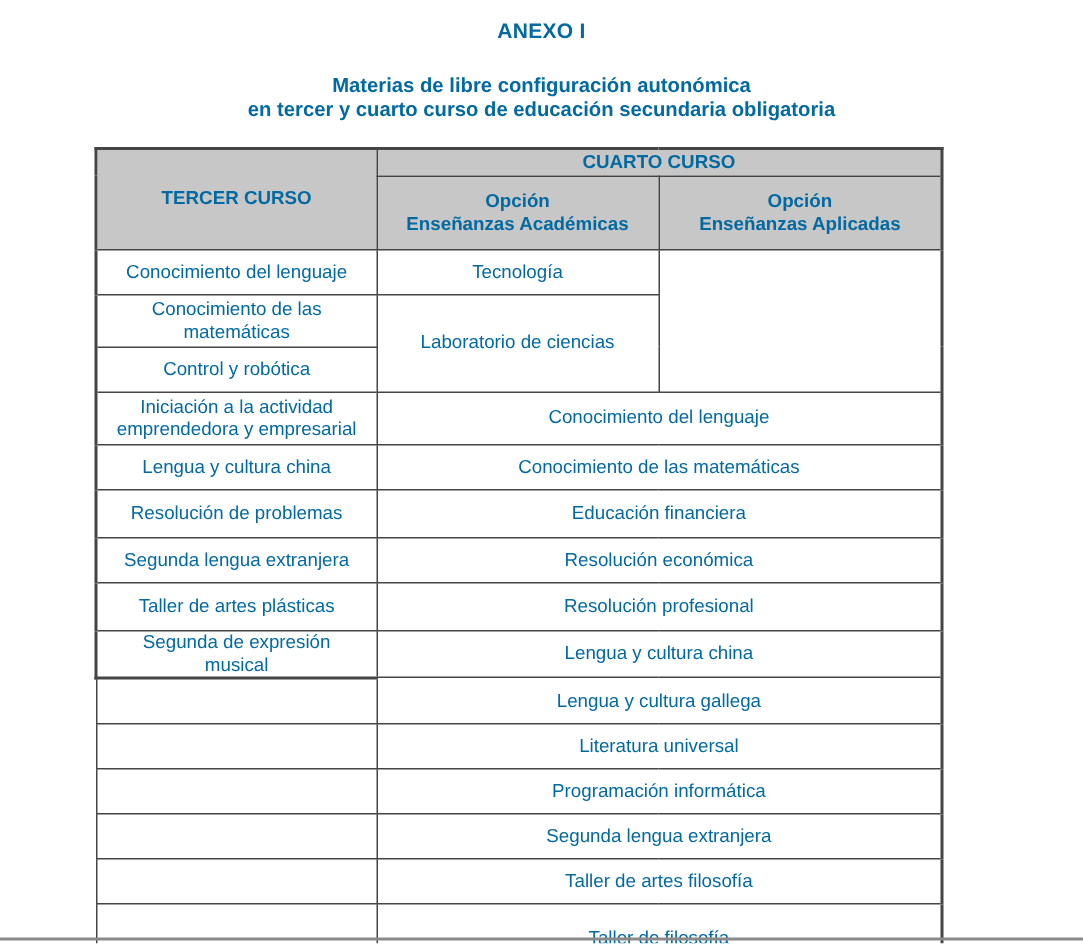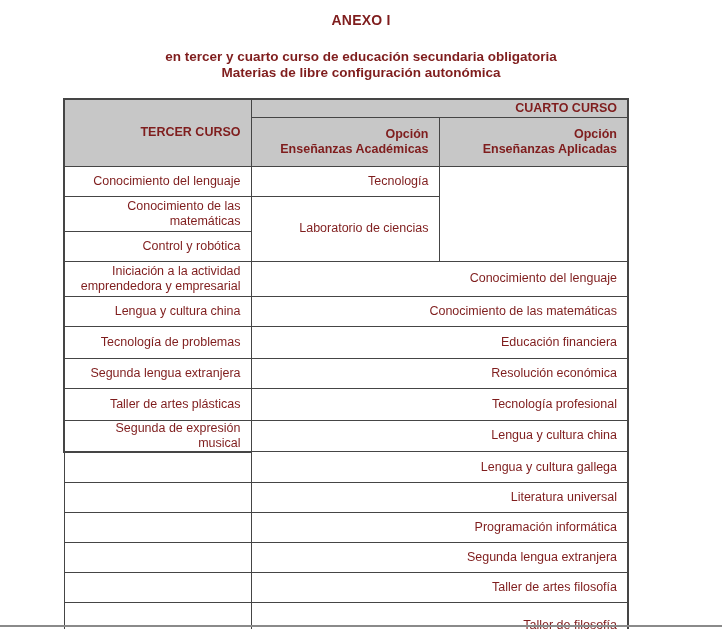--- a/index.html
+++ b/index.html
@@ -6,21 +6,21 @@
     margin: 0;
     padding: 0;
     background: #ffffff;
   }
   #page {
     position: relative;
     width: 722px;
     height: 629px;
     background: #ffffff;
     font-family: "Liberation Sans", sans-serif;
-    color: #7f1d1d;
+    color: #0369a1;
     overflow: hidden;
   }
   .doc-title {
     position: absolute;
     top: 12px;
     left: 0;
     width: 722px;
     text-align: center;
     font-size: 14px;
     font-weight: bold;
@@ -44,21 +44,21 @@
     top: 98px;
   }
   table.anexo {
     border-collapse: collapse;
     table-layout: fixed;
     width: 564px;
   }
   table.anexo th, table.anexo td {
     border: 1px solid #454545;
     padding: 0 10px;
-    text-align: right;
+    text-align: center;
     vertical-align: middle;
     font-size: 12.5px;
     line-height: 15px;
     overflow: hidden;
   }
   table.anexo th {
     background: #c7c7c7;
     font-weight: bold;
   }
   table.anexo th .hl { display: block; }
@@ -91,22 +91,22 @@
   }
 </style>
 </head>
 <body>
 
 <div id="page">
 
   <div class="doc-title">ANEXO I</div>
 
   <div class="doc-subtitle">
+    <span>Materias de libre configuración autonómica</span>
     <span>en tercer y cuarto curso de educación secundaria obligatoria</span>
-    <span>Materias de libre configuración autonómica</span>
   </div>
 
   <div class="table-wrap">
     <table class="anexo">
       <colgroup>
         <col style="width:187px">
         <col style="width:188px">
         <col style="width:189px">
       </colgroup>
       <thead>
@@ -140,30 +140,30 @@
         </tr>
         <tr class="r35">
           <td class="bl">Iniciación a la actividad emprendedora y empresarial</td>
           <td colspan="2" class="br">Conocimiento del lenguaje</td>
         </tr>
         <tr class="r30">
           <td class="bl">Lengua y cultura china</td>
           <td colspan="2" class="br">Conocimiento de las matemáticas</td>
         </tr>
         <tr class="r32">
-          <td class="bl">Tecnología de problemas</td>
+          <td class="bl">Resolución de problemas</td>
           <td colspan="2" class="br">Educación financiera</td>
         </tr>
         <tr class="r30">
           <td class="bl">Segunda lengua extranjera</td>
           <td colspan="2" class="br">Resolución económica</td>
         </tr>
         <tr class="r32">
           <td class="bl">Taller de artes plásticas</td>
-          <td colspan="2" class="br">Tecnología profesional</td>
+          <td colspan="2" class="br">Resolución profesional</td>
         </tr>
         <tr class="r30">
           <td class="bl bb">Segunda de expresión musical</td>
           <td colspan="2" class="br">Lengua y cultura china</td>
         </tr>
         <tr class="r31">
           <td class="ghost"></td>
           <td colspan="2" class="br">Lengua y cultura gallega</td>
         </tr>
         <tr class="r30">

